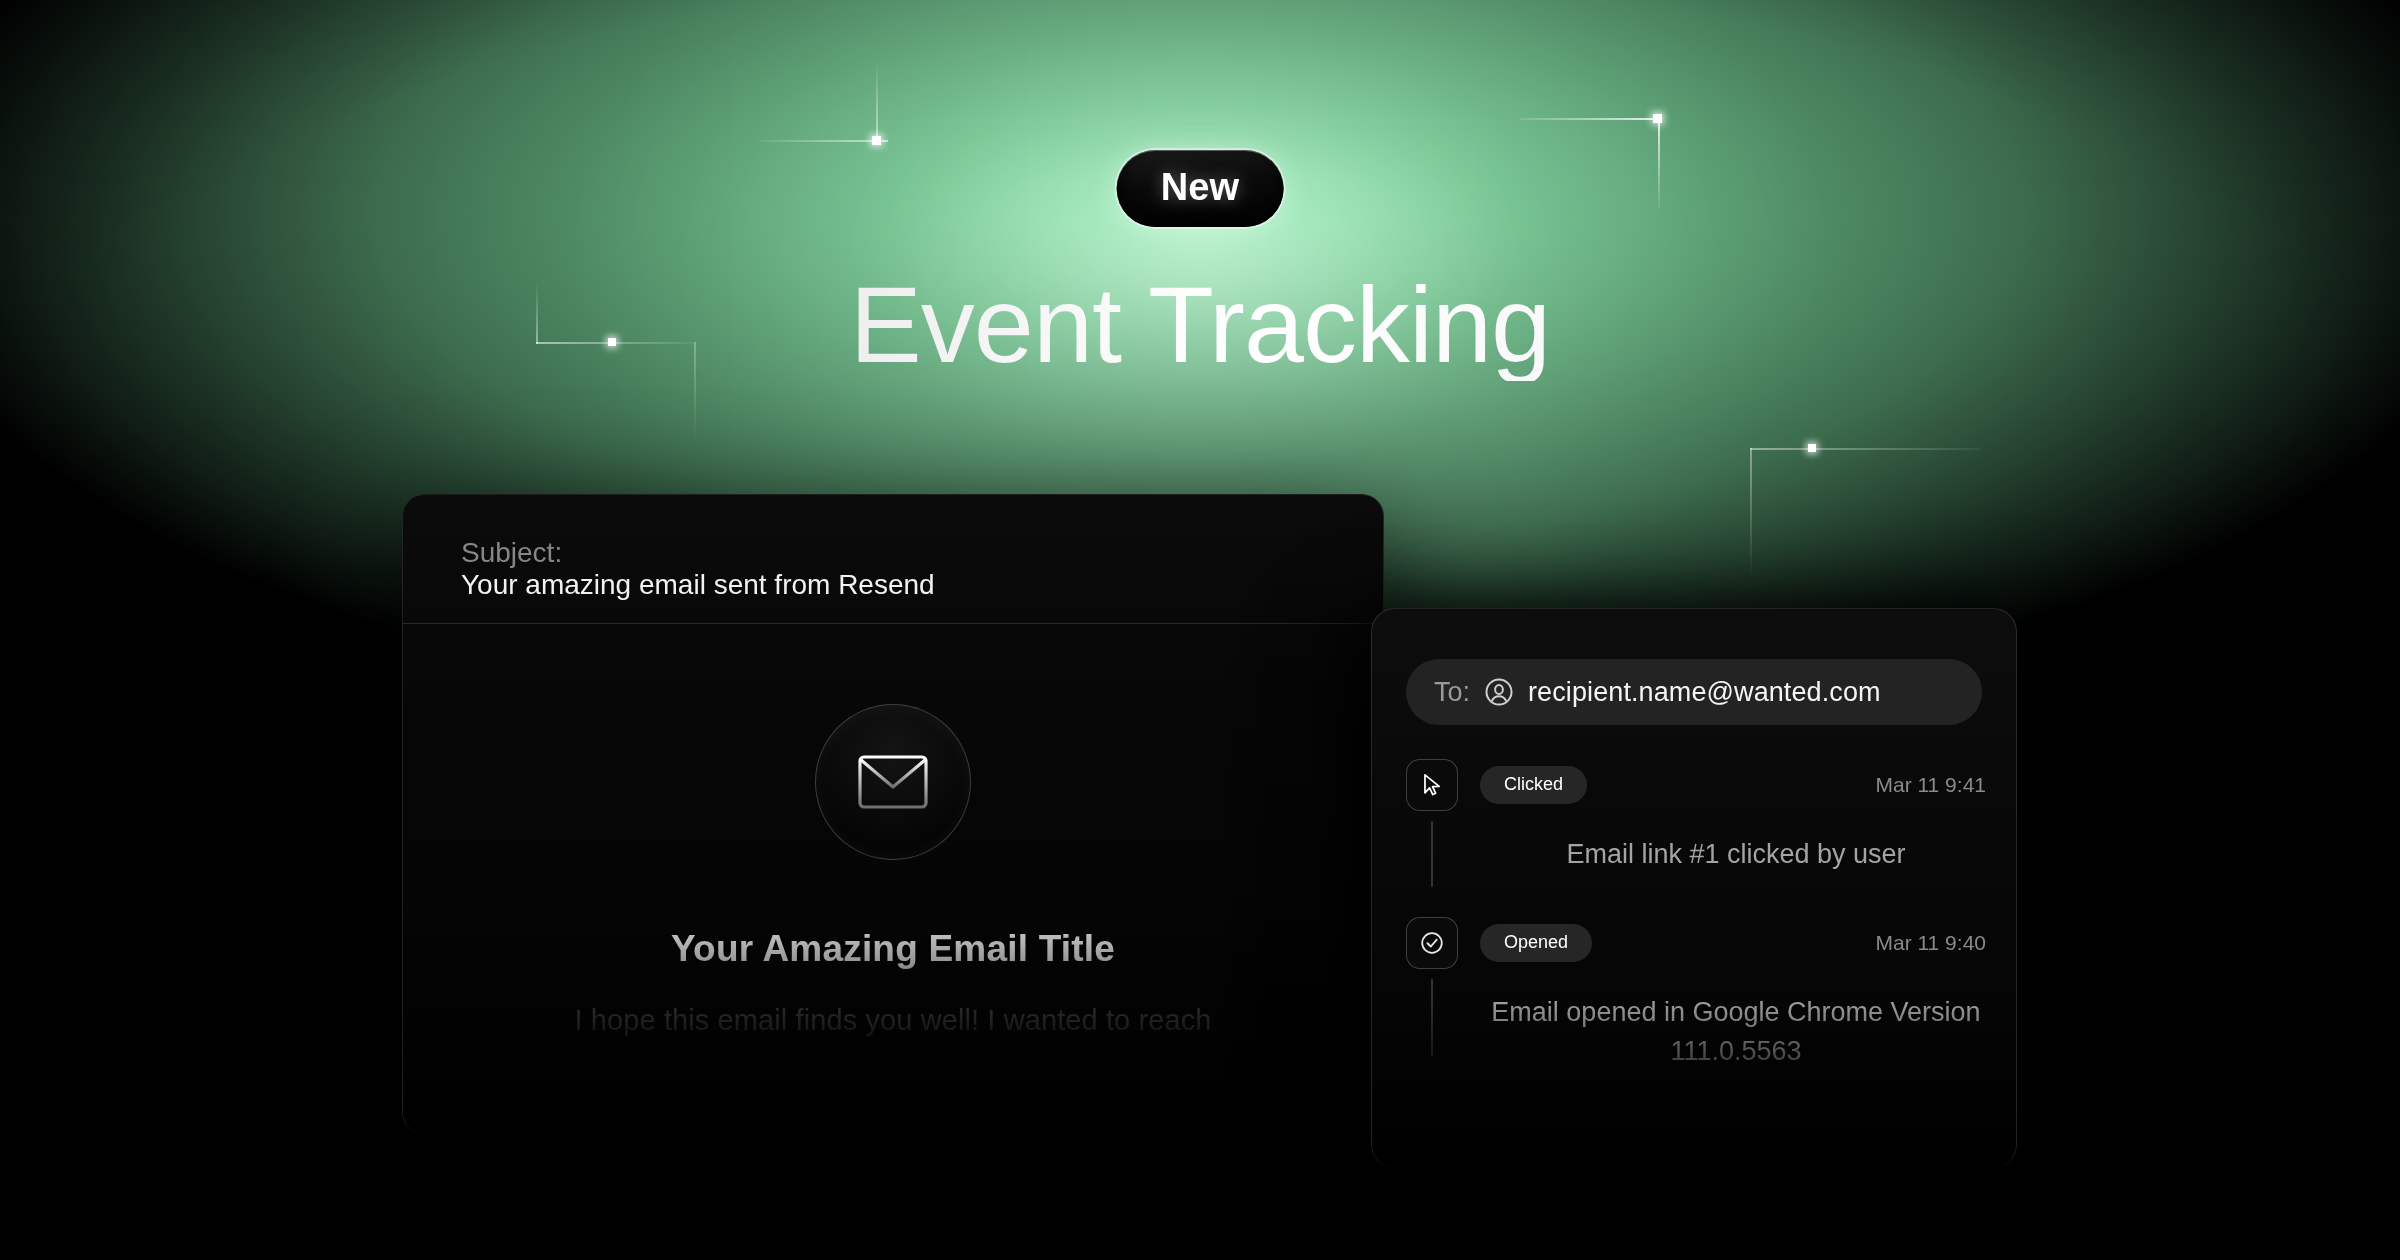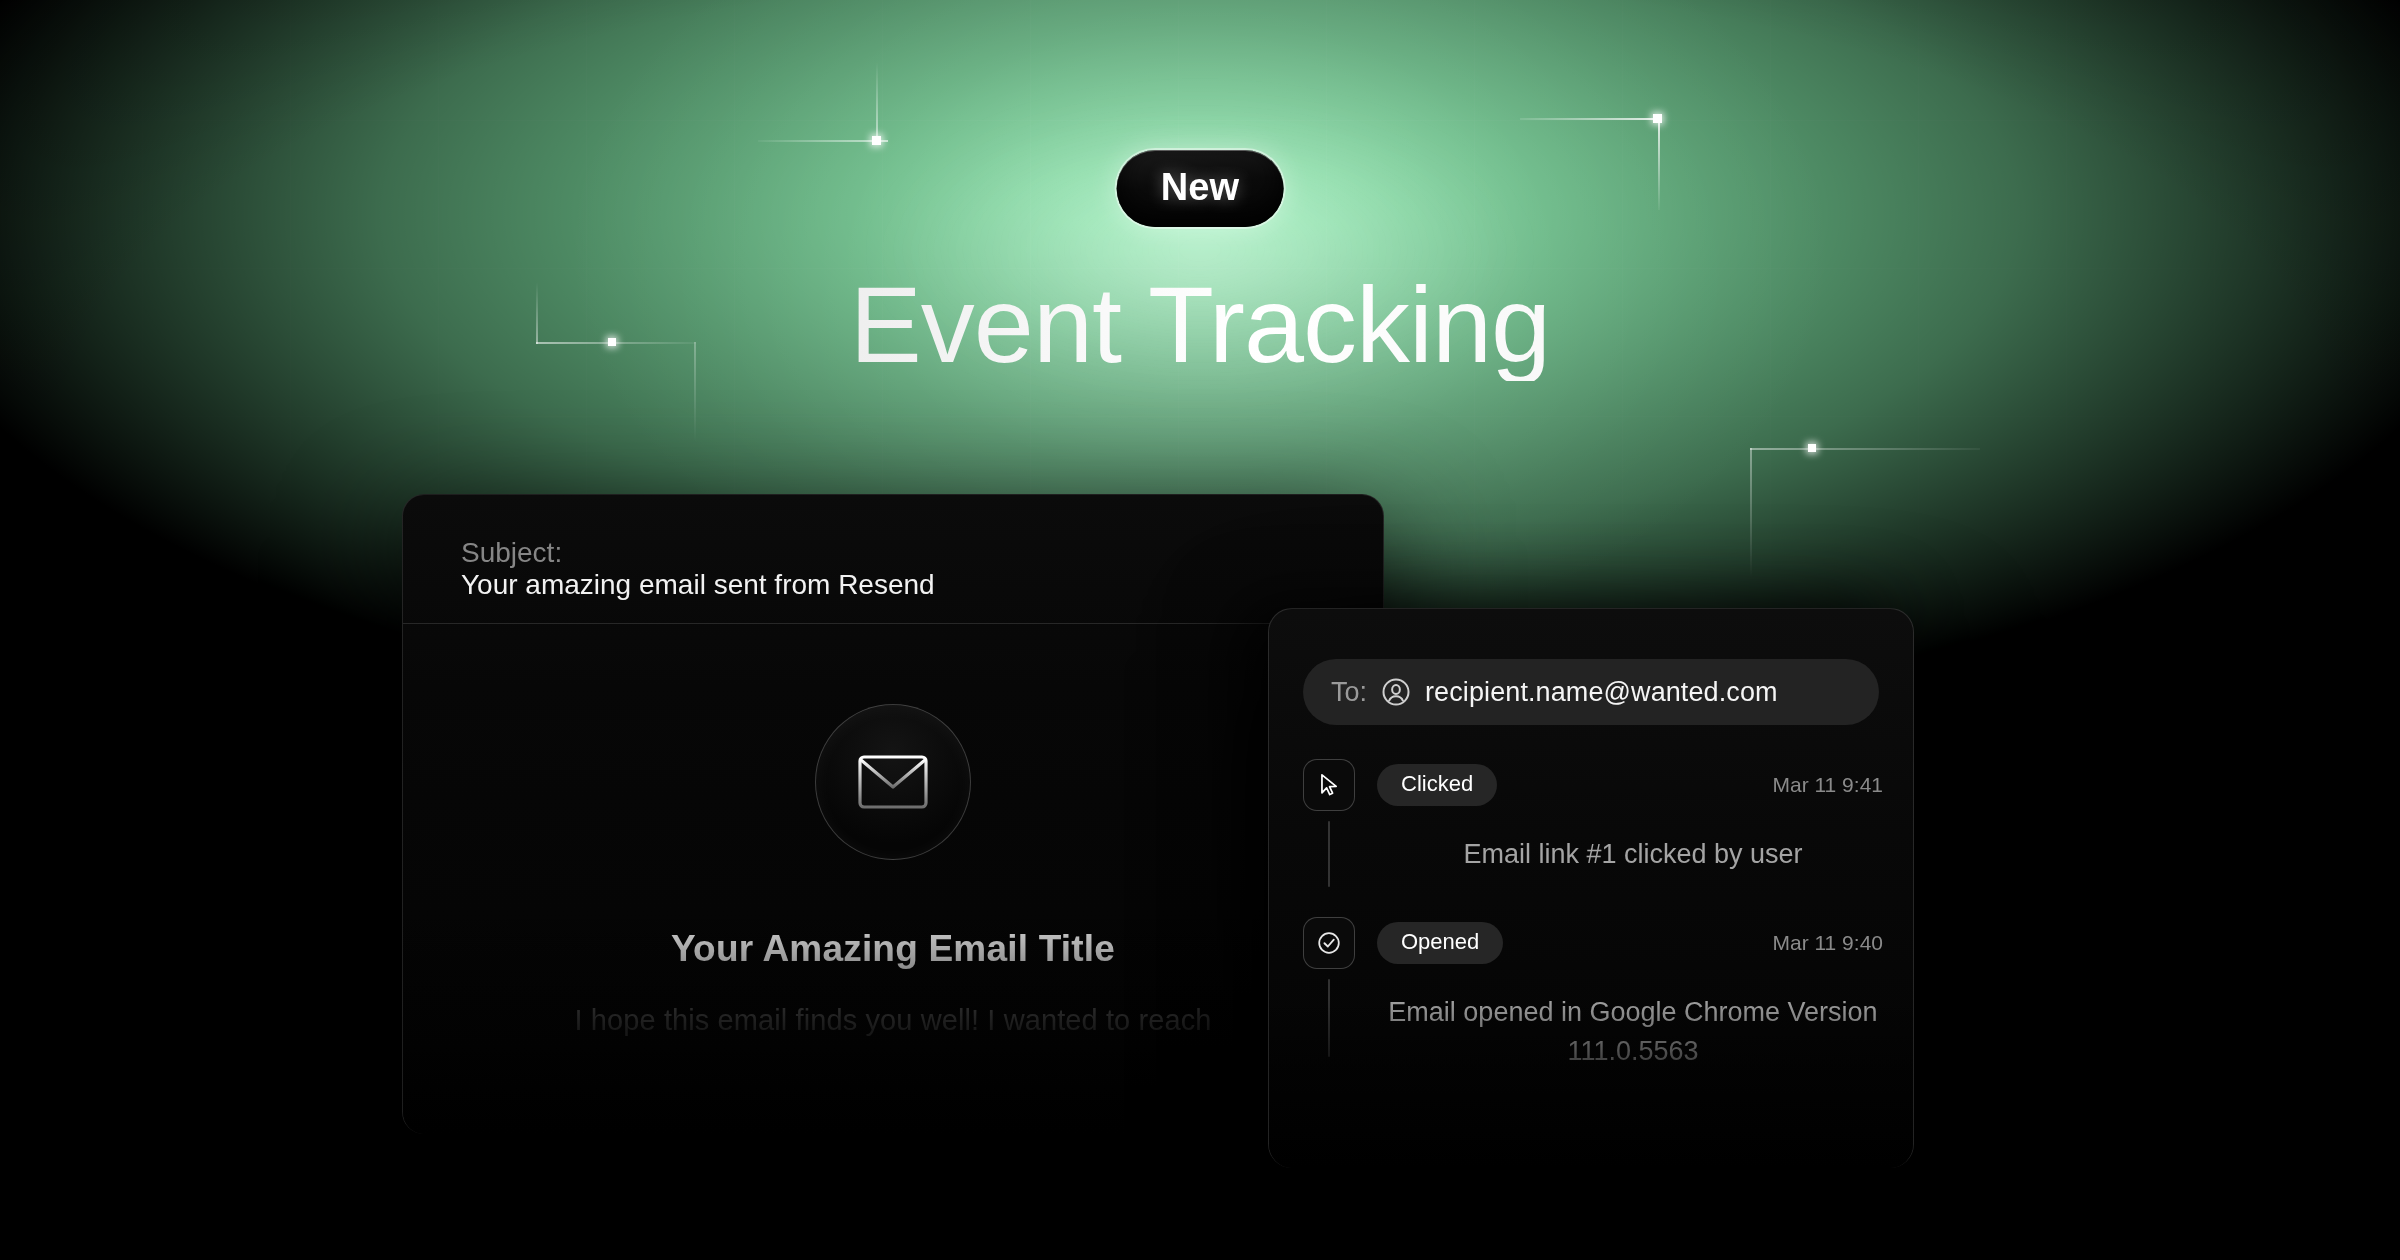--- a/index.html
+++ b/index.html
@@ -147,21 +147,21 @@
   }
   .email-fade{
     position:absolute; left:0; right:0; bottom:0; height:230px;
     background:linear-gradient(to bottom, rgba(3,3,3,0) 0%, rgba(2,2,2,.82) 55%, #000 100%);
     pointer-events:none;
   }
 
   
   .events-panel{
     position:absolute;
-    left:1268px; top:608px;
+    left:1371px; top:608px;
     width:646px; height:560px;
     border-radius:24px;
     background:linear-gradient(180deg,#0d0d0d 0%,#080808 40%,#030303 100%);
     border:1px solid rgba(255,255,255,.13);
     border-bottom:none;
     box-shadow:0 40px 120px rgba(0,0,0,.95), -28px 0 70px rgba(0,0,0,.8);
     overflow:hidden;
     z-index:5;
   }
   .to-pill{
@@ -181,21 +181,21 @@
   .ev-icon{
     width:52px; height:52px; flex:0 0 52px;
     border-radius:14px;
     border:1px solid rgba(255,255,255,.22);
     background:#0a0a0a;
     display:flex; align-items:center; justify-content:center;
   }
   .ev-pill{
     background:#262626; border-radius:999px;
     padding:9px 24px 11px;
-    color:#fff; font-size:22px; line-height:1;
+    color:#fff; font-size:18px; line-height:1;
   }
   .ev-time{ margin-left:auto; margin-right:30px; color:#8a8a8a; font-size:21px; }
   .ev-desc{
     margin:24px 0 0 74px;
     color:#a4a4a4; font-size:27px; line-height:1.42;
     padding-right:24px;
     text-align:center;
   }
   .ev-connector{
     position:absolute; left:59px; width:2px;

